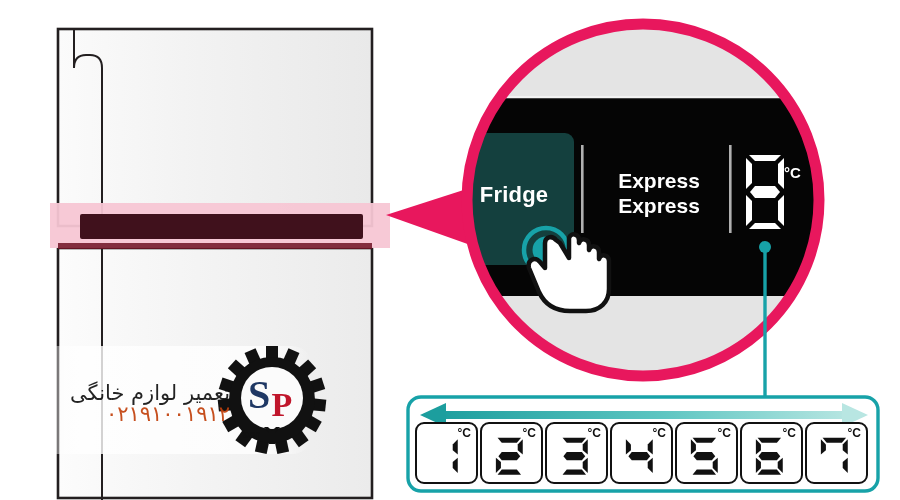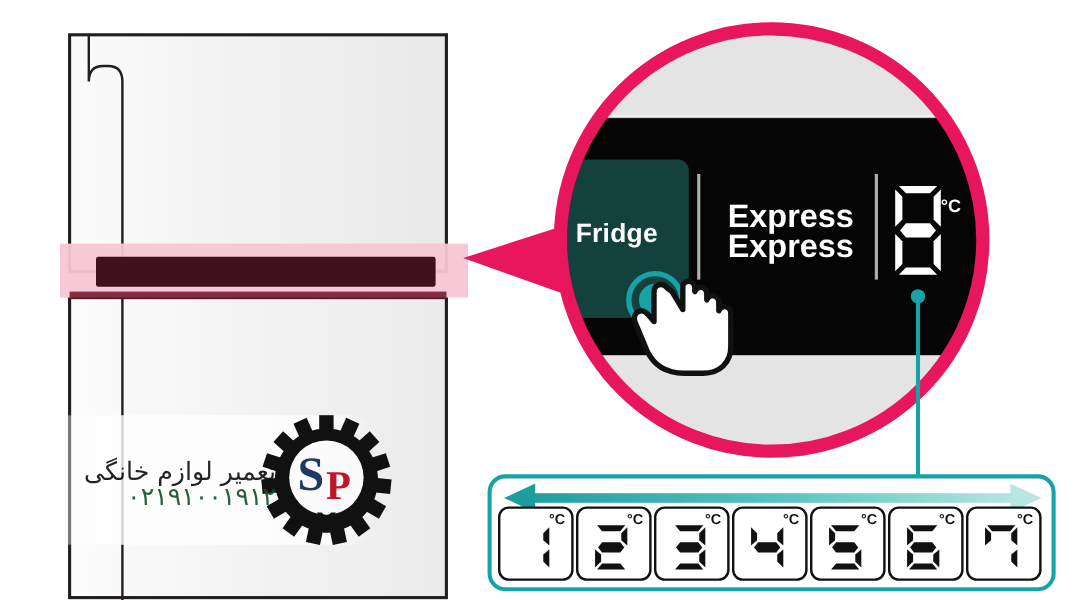--- a/index.html
+++ b/index.html
@@ -14,37 +14,37 @@
   .txt{position:absolute;}
 
   
   #fridge-btn-label{
     left:474px;top:182px;width:80px;
     color:#ffffff;font-size:22px;font-weight:600;letter-spacing:.2px;
     text-align:center;
   }
   #express-label{
     left:596px;top:168px;width:126px;
-    color:#ffffff;font-size:27px;font-weight:700;line-height:25px;
+    color:#ffffff;font-size:21px;font-weight:700;line-height:25px;
     text-align:center;
   }
   .deg-small{
     position:absolute;color:#ffffff;font-size:15px;font-weight:700;
   }
   #panel-degree{left:784px;top:164px;}
 
   
   #wm-line1{
     left:40px;top:381px;width:190px;text-align:right;
     font-size:21px;color:#111;opacity:.92;direction:rtl;
     font-family:"DejaVu Sans",sans-serif;
   }
   #wm-line2{
     left:40px;top:402px;width:190px;text-align:right;
-    font-size:21px;color:#14532d;opacity:.92;direction:rtl;
+    font-size:21px;color:#c2410c;opacity:.92;direction:rtl;
     font-family:"DejaVu Sans",sans-serif;
   }
   #logo-yaar{
     left:243px;top:428px;width:60px;
     font-size:11px;font-weight:700;color:#111;letter-spacing:.3px;
   }
 
   
   #temp-strip{
     position:absolute;left:415px;top:422px;

